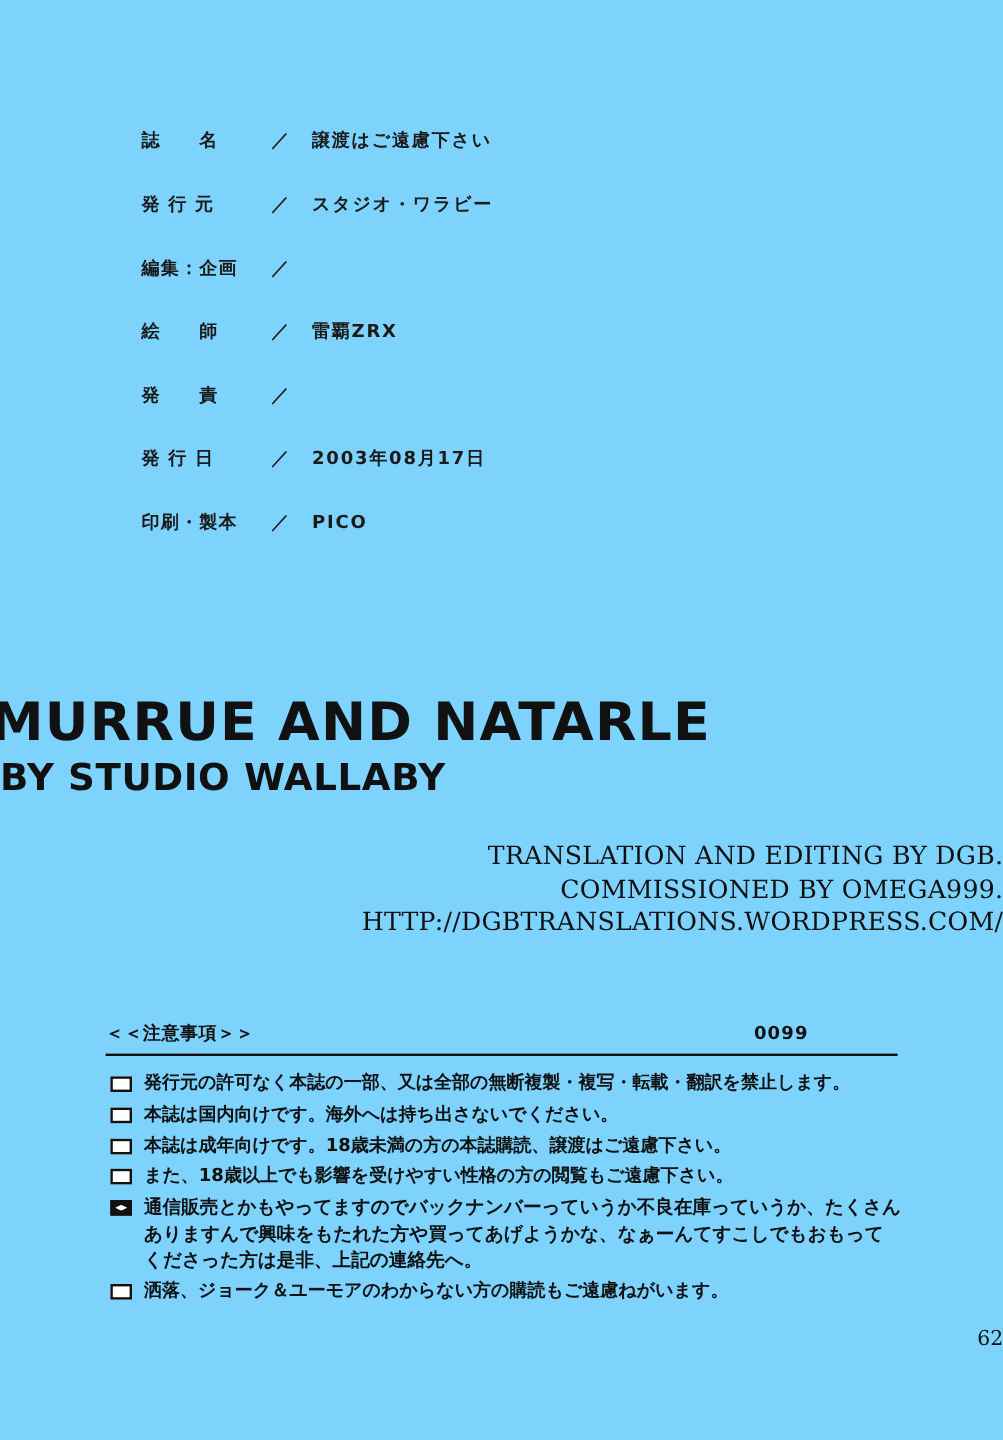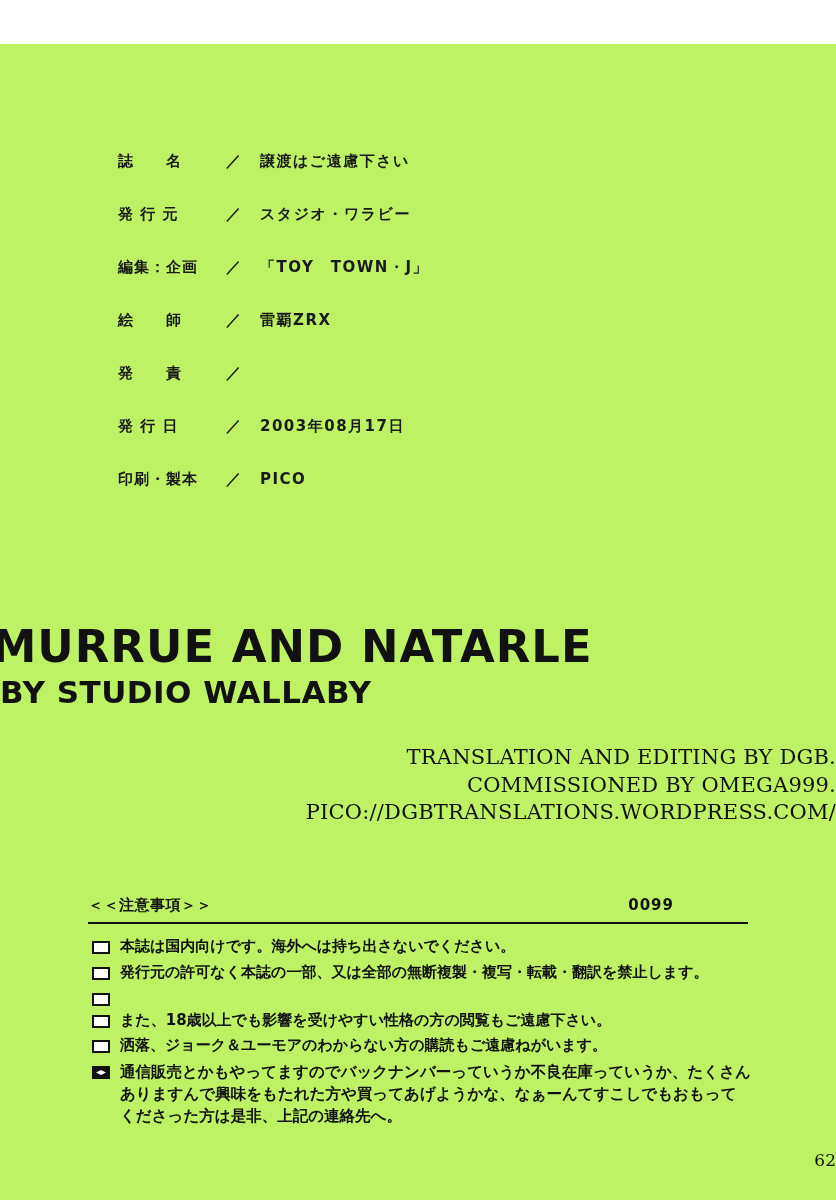--- a/index.html
+++ b/index.html
@@ -11,22 +11,21 @@
     width: 836px;
     height: 1200px;
     position: relative;
     font-family: "Liberation Serif", serif;
     color: #111111;
     overflow: hidden;
   }
   .page {
     position: absolute;
     inset: 0;
-    background: #bef264;
-    margin-top: 44px;
+    background: #7dd3fc;
   }
 
   
   .colophon {
     position: absolute;
     left: 118px;
     top: 108px;
     width: 620px;
   }
   .colophon-row {
@@ -193,21 +192,20 @@
 
     <div class="colophon-row">
       <span class="label">発 行 元</span>
       <span class="slash">／</span>
       <span class="value">スタジオ・ワラビー</span>
     </div>
 
     <div class="colophon-row">
       <span class="label">編集：企画</span>
       <span class="slash">／</span>
-      <span class="value">「TOY　TOWN・J」</span>
     </div>
 
     <div class="colophon-row">
       <span class="label">絵　　師</span>
       <span class="slash">／</span>
       <span class="value">雷覇ZRX</span>
     </div>
 
     <div class="colophon-row">
       <span class="label">発　　責</span>
@@ -229,55 +227,56 @@
   </div>
 
   <div class="title-block">
     <div class="doujin-title">MURRUE AND NATARLE</div>
     <div class="doujin-subtitle">BY STUDIO WALLABY</div>
   </div>
 
   <div class="credits-block">
     <div>TRANSLATION AND EDITING BY DGB.</div>
     <div>COMMISSIONED BY OMEGA999.</div>
-    <div>PICO://DGBTRANSLATIONS.WORDPRESS.COM/</div>
+    <div>HTTP://DGBTRANSLATIONS.WORDPRESS.COM/</div>
   </div>
 
   <div class="notice-header">＜＜注意事項＞＞</div>
   <div class="page-code">0099</div>
   <div class="rule"></div>
 
   <div class="notice-list">
 
     <div class="notice-item">
       <span class="box"></span>
+      <span class="notice-text">発行元の許可なく本誌の一部、又は全部の無断複製・複写・転載・翻訳を禁止します。</span>
+    </div>
+
+    <div class="notice-item">
+      <span class="box"></span>
       <span class="notice-text">本誌は国内向けです。海外へは持ち出さないでください。</span>
     </div>
 
     <div class="notice-item">
       <span class="box"></span>
-      <span class="notice-text">発行元の許可なく本誌の一部、又は全部の無断複製・複写・転載・翻訳を禁止します。</span>
-    </div>
-
-    <div class="notice-item">
-      <span class="box"></span>
+      <span class="notice-text">本誌は成年向けです。18歳未満の方の本誌購読、譲渡はご遠慮下さい。</span>
     </div>
 
     <div class="notice-item">
       <span class="box"></span>
       <span class="notice-text">また、18歳以上でも影響を受けやすい性格の方の閲覧もご遠慮下さい。</span>
-    </div>
-
-    <div class="notice-item">
-      <span class="box"></span>
-      <span class="notice-text">洒落、ジョーク＆ユーモアのわからない方の購読もご遠慮ねがいます。</span>
     </div>
 
     <div class="notice-item last">
       <span class="box filled"></span>
       <span class="notice-text">通信販売とかもやってますのでバックナンバーっていうか不良在庫っていうか、たくさんありますんで興味をもたれた方や買ってあげようかな、なぁーんてすこしでもおもってくださった方は是非、上記の連絡先へ。</span>
     </div>
 
+    <div class="notice-item">
+      <span class="box"></span>
+      <span class="notice-text">洒落、ジョーク＆ユーモアのわからない方の購読もご遠慮ねがいます。</span>
+    </div>
+
   </div>
 
   <div class="folio">62</div>
 
 </div>
 
 </body></html>

